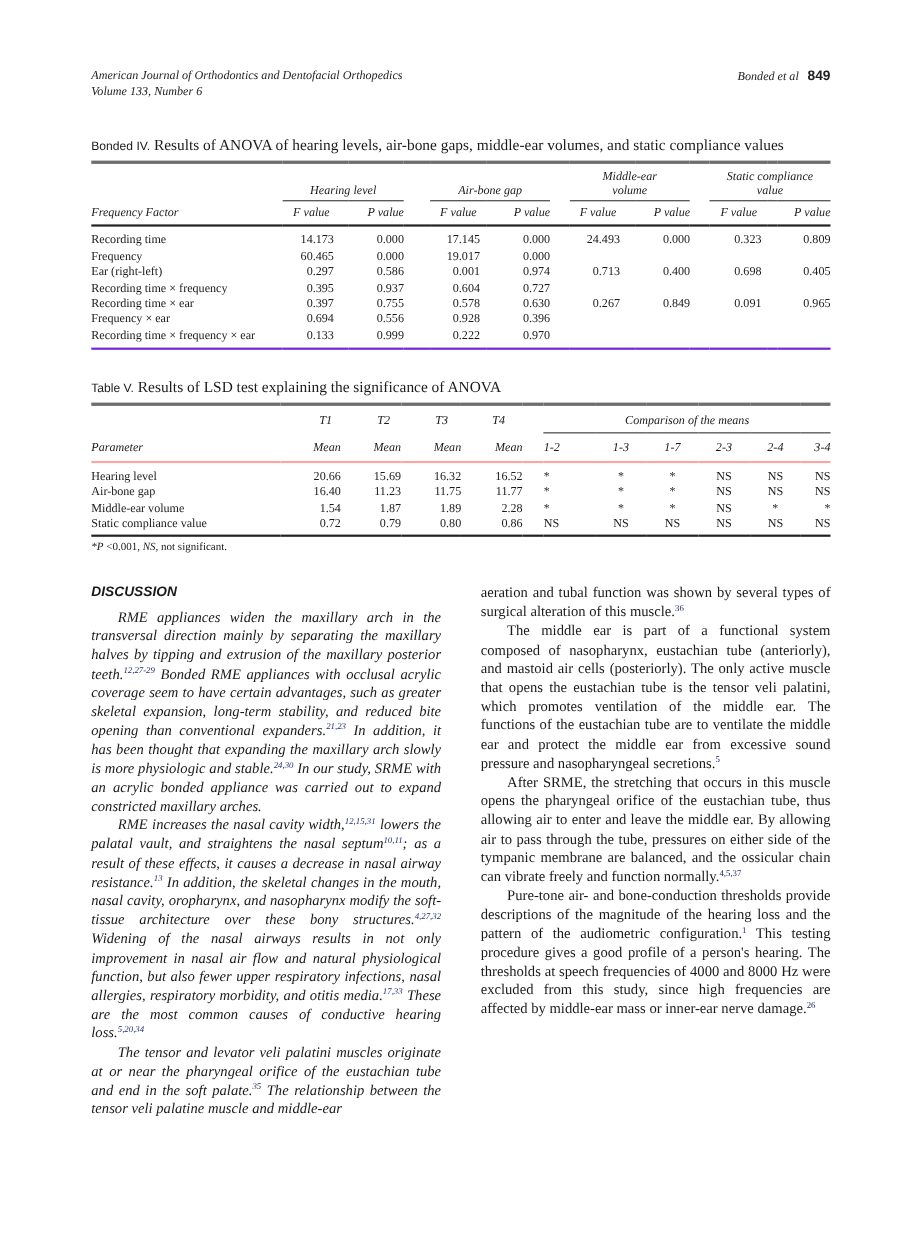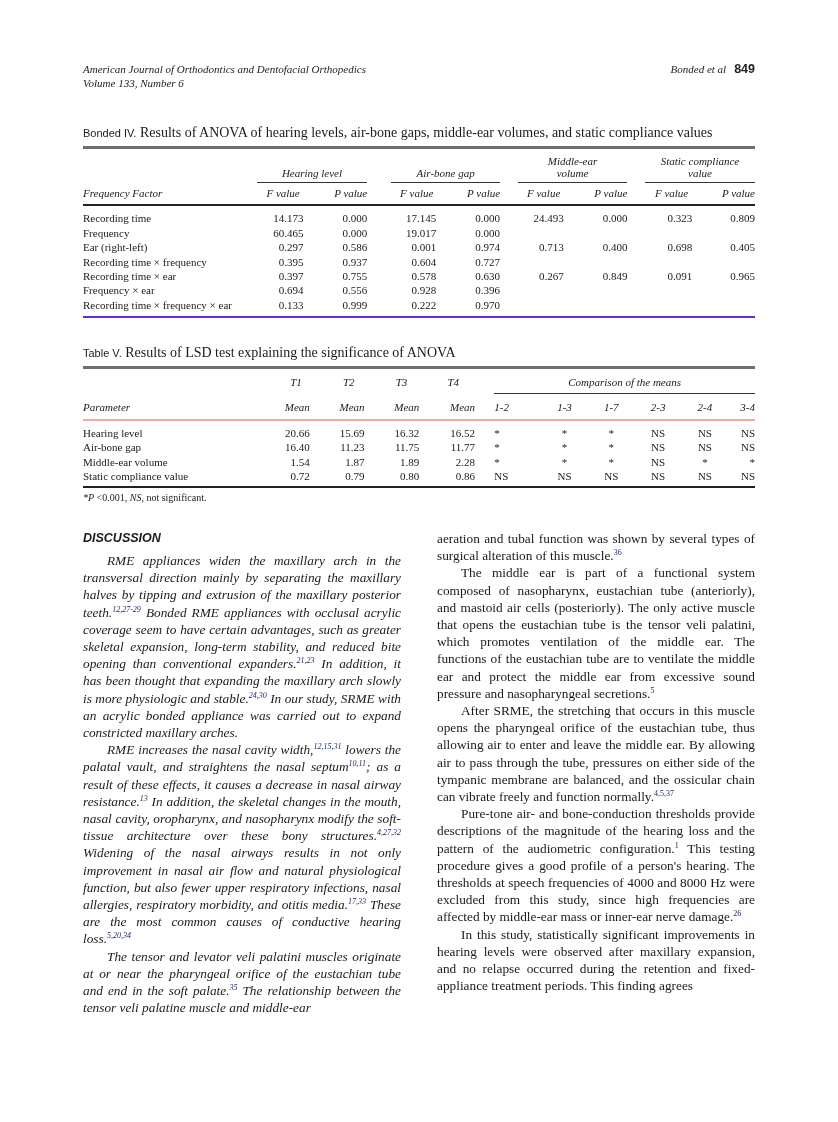--- a/index.html
+++ b/index.html
@@ -357,17 +357,16 @@
       <h2 class="sec-head">DISCUSSION</h2>
       <p><span>RME appliances widen the maxillary arch in the transversal direction mainly by separating the maxillary halves by tipping and extrusion of the maxillary posterior teeth.</span><sup>12,27-29</sup><span> Bonded RME appliances with occlusal acrylic coverage seem to have certain advantages, such as greater skeletal expansion, long-term stability, and reduced bite opening than conventional expanders.</span><sup>21,23</sup><span> In addition, it has been thought that expanding the maxillary arch slowly is more physiologic and stable.</span><sup>24,30</sup><span> In our study, SRME with an acrylic bonded appliance was carried out to expand constricted maxillary arches.</span></p>
       <p><span>RME increases the nasal cavity width,</span><sup>12,15,31</sup><span> lowers the palatal vault, and straightens the nasal septum</span><sup>10,11</sup><span>; as a result of these effects, it causes a decrease in nasal airway resistance.</span><sup>13</sup><span> In addition, the skeletal changes in the mouth, nasal cavity, oropharynx, and nasopharynx modify the soft-tissue architecture over these bony structures.</span><sup>4,27,32</sup><span> Widening of the nasal airways results in not only improvement in nasal air flow and natural physiological function, but also fewer upper respiratory infections, nasal allergies, respiratory morbidity, and otitis media.</span><sup>17,33</sup><span> These are the most common causes of conductive hearing loss.</span><sup>5,20,34</sup></p>
       <p><span>The tensor and levator veli palatini muscles originate at or near the pharyngeal orifice of the eustachian tube and end in the soft palate.</span><sup>35</sup><span> The relationship between the tensor veli palatine muscle and middle-ear</span></p>
     </div>
     <div class="col right">
       <p class="noindent"><span>aeration and tubal function was shown by several types of surgical alteration of this muscle.</span><sup>36</sup></p>
       <p><span>The middle ear is part of a functional system composed of nasopharynx, eustachian tube (anteriorly), and mastoid air cells (posteriorly). The only active muscle that opens the eustachian tube is the tensor veli palatini, which promotes ventilation of the middle ear. The functions of the eustachian tube are to ventilate the middle ear and protect the middle ear from excessive sound pressure and nasopharyngeal secretions.</span><sup>5</sup></p>
       <p><span>After SRME, the stretching that occurs in this muscle opens the pharyngeal orifice of the eustachian tube, thus allowing air to enter and leave the middle ear. By allowing air to pass through the tube, pressures on either side of the tympanic membrane are balanced, and the ossicular chain can vibrate freely and function normally.</span><sup>4,5,37</sup></p>
       <p><span>Pure-tone air- and bone-conduction thresholds provide descriptions of the magnitude of the hearing loss and the pattern of the audiometric configuration.</span><sup>1</sup><span> This testing procedure gives a good profile of a person's hearing. The thresholds at speech frequencies of 4000 and 8000 Hz were excluded from this study, since high frequencies are affected by middle-ear mass or inner-ear nerve damage.</span><sup>26</sup></p>
-      <p><span>In this study, statistically significant improvements in hearing levels were observed after maxillary expansion, and no relapse occurred during the retention and fixed-appliance treatment periods. This finding agrees</span></p>
     </div>
   </div>
 
 </div>
 
 </body></html>

